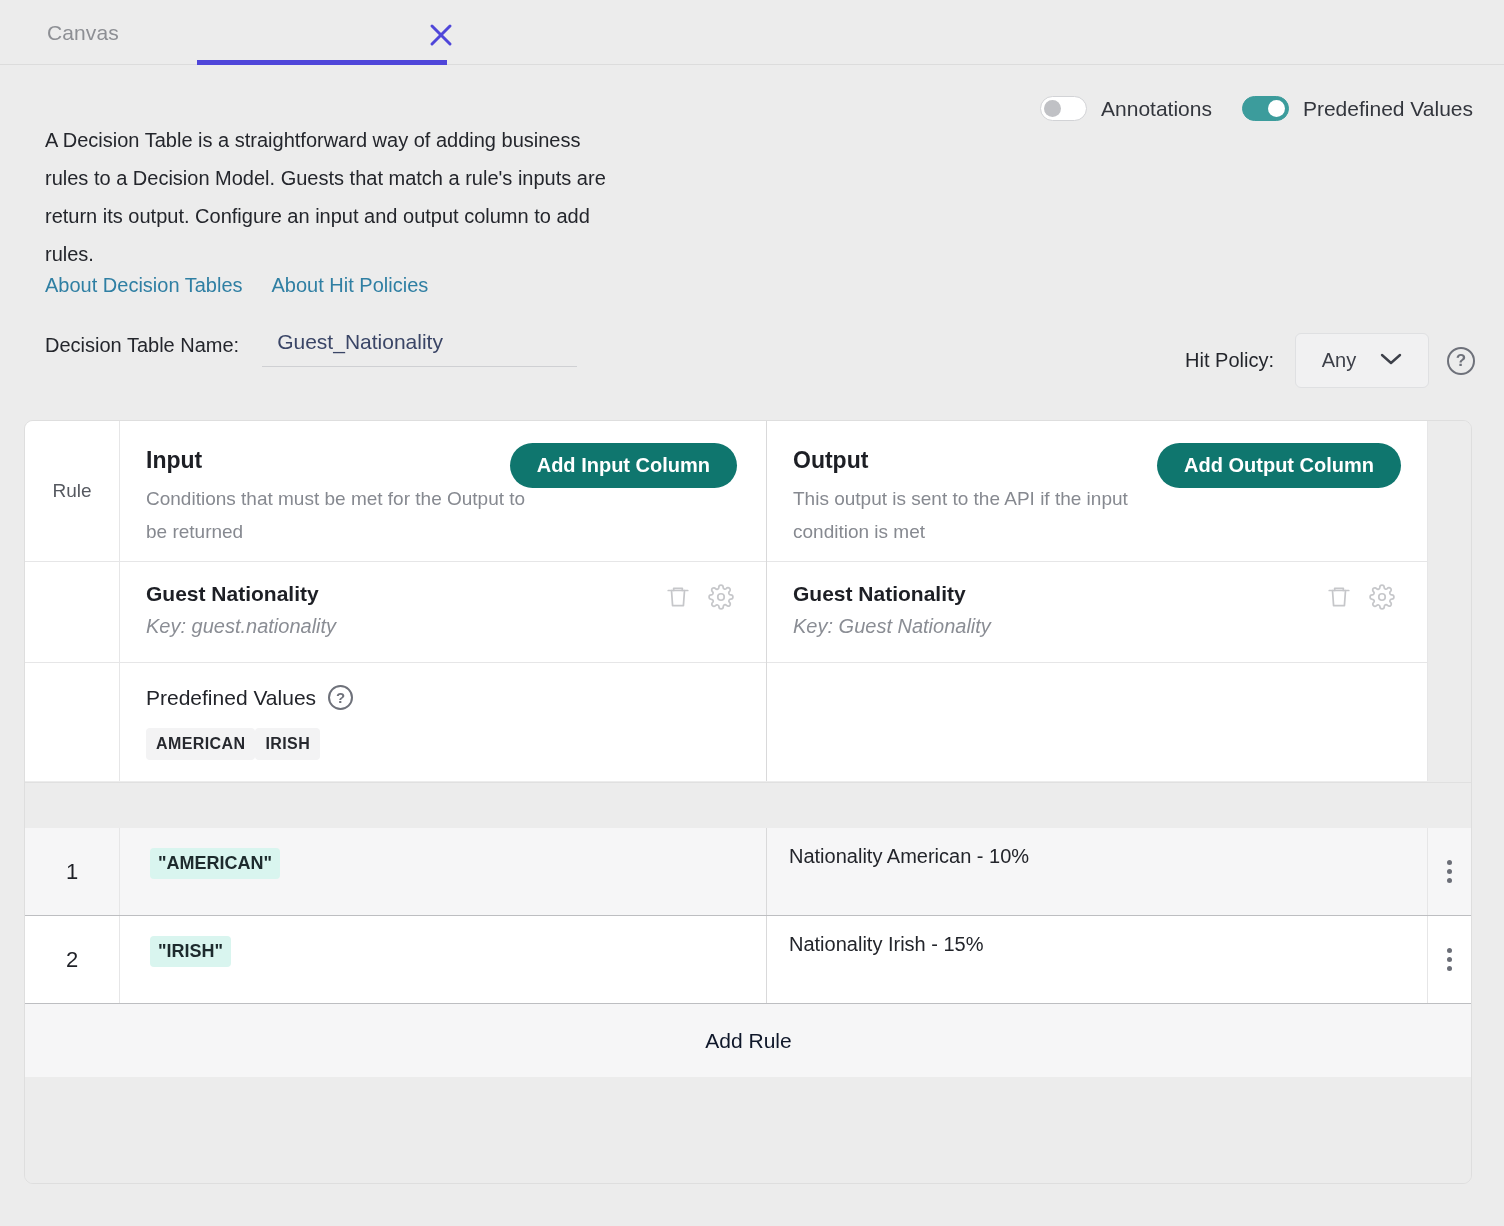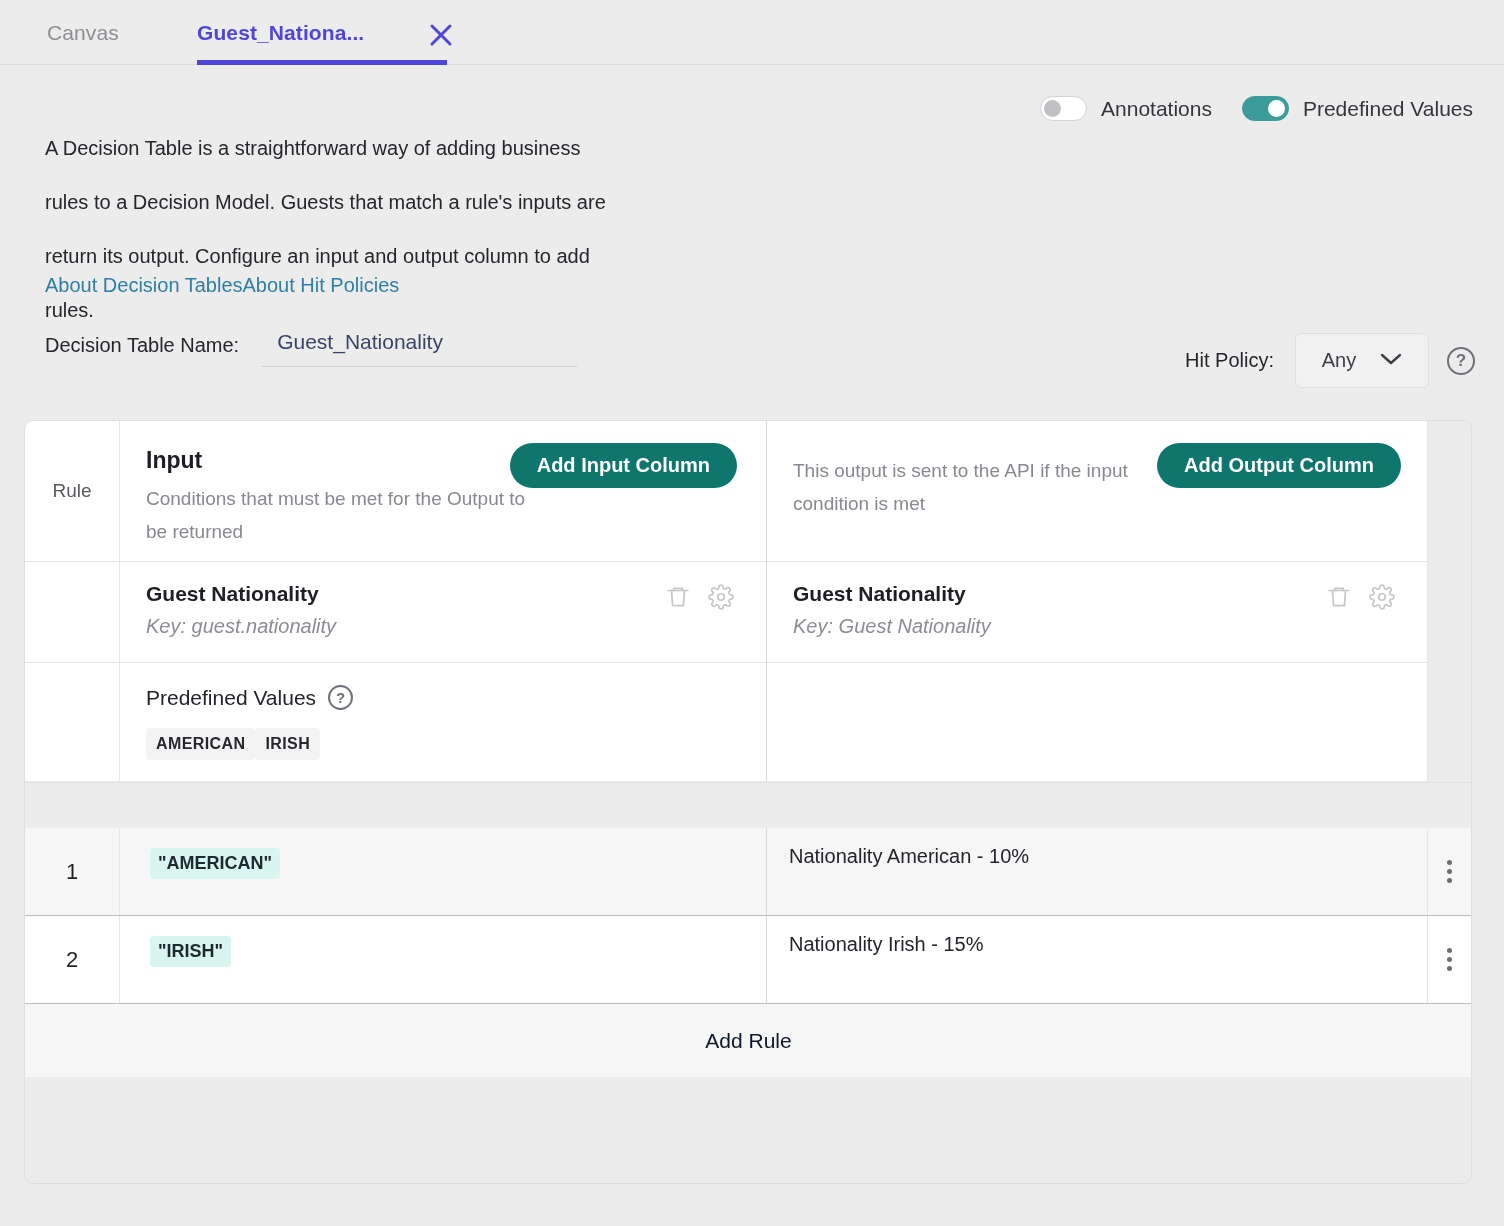--- a/index.html
+++ b/index.html
@@ -120,29 +120,30 @@
   }
   .toggle-label.last { margin-right: 0; }
 
   
   .desc {
     position: absolute;
     left: 45px;
     top: 121px;
     width: 580px;
     font-size: 20px;
-    line-height: 54px;
+    line-height: 38px;
     color: #24262c;
   }
   .links {
     position: absolute;
     left: 45px;
     top: 274px;
     font-size: 20px;
     display: flex;
+    gap: 29px;
   }
   .links a {
     color: #2f7fa3;
     text-decoration: none;
     cursor: pointer;
   }
 
   
   .name-row {
     position: absolute;
@@ -499,23 +500,20 @@
     height: 108px;
     background: #ececec;
   }
 </style>
 </head>
 <body>
 
 <div class="tabbar">
   <div class="tab tab-canvas">
     <span>Canvas</span>
-  </div>
-  <div class="tab tab-active">
-    <span>Guest_Nationa...</span>
   </div>
   <div class="tab-underline"></div>
   <div class="tab-close">
     <svg width="26" height="26" viewBox="0 0 26 26" fill="none" stroke="#4f46d9" stroke-width="3" stroke-linecap="round">
       <line x1="4" y1="4" x2="22" y2="22"></line>
         <line x1="22" y1="4" x2="4" y2="22"></line>
     </svg>
   </div>
 </div>
 
@@ -602,20 +600,21 @@
         </div>
         <div class="pv-chips">
           <span class="chip-pv">AMERICAN</span>
           <span class="chip-pv">IRISH</span>
         </div>
       </div>
     </div>
 
     <div class="col-io col-output">
       <div class="io-head">
+        <div class="io-title">Output</div>
         <div class="io-sub">This output is sent to the API if the input condition is met</div>
         <button class="btn-add-col out">Add Output Column</button>
       </div>
       <div class="io-def">
         <div class="def-name">Guest Nationality</div>
         <div class="def-key">Key: Guest Nationality</div>
         <div class="def-actions out">
           <span class="icon-btn">
             <svg width="26" height="26" viewBox="0 0 24 24" fill="none" stroke="#c6c7ca" stroke-width="1.6" stroke-linecap="round" stroke-linejoin="round">
               <polyline points="3,6 21,6"></polyline>

